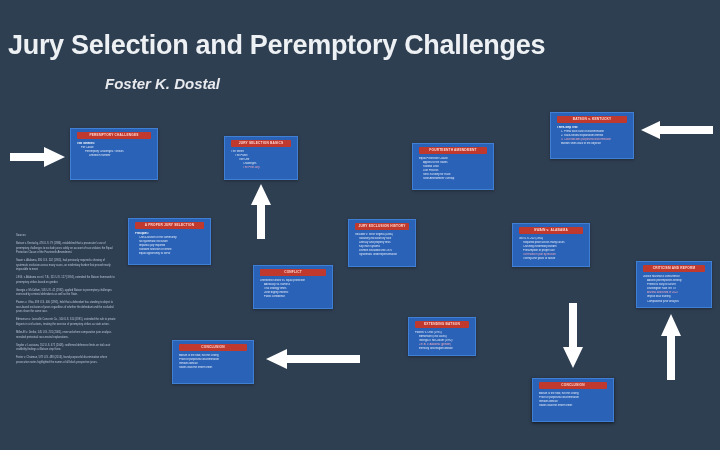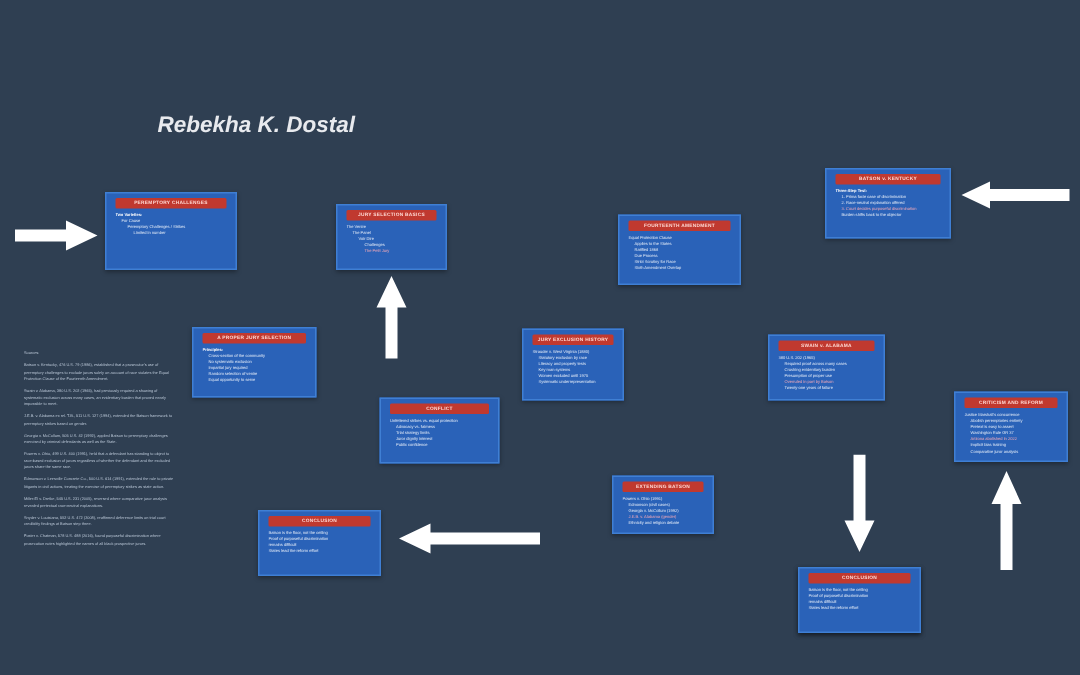--- a/index.html
+++ b/index.html
@@ -68,21 +68,22 @@
 
   
   .arrow{position:absolute;}
   .arrow svg{display:block;}
 </style>
 </head>
 <body>
 
 <div id="canvas">
 
-  <div class="subtitle">Rebekha K. Dostal</div>
+  <div class="title">Jury Selection and Peremptory Challenges</div>
+  <div class="subtitle">Foster K. Dostal</div>
 
   <div class="card" style="left:70px;top:128px;width:86px;height:50px;">
     <div class="card-head">PEREMPTORY CHALLENGES</div>
     <div class="card-body">
         <div class="ln ind hd">Two Varieties:</div>
         <div class="ln ind1">For Cause</div>
         <div class="ln ind2">Peremptory Challenges / Strikes</div>
         <div class="ln ind3">Limited in number</div>
       </div>
   </div>

